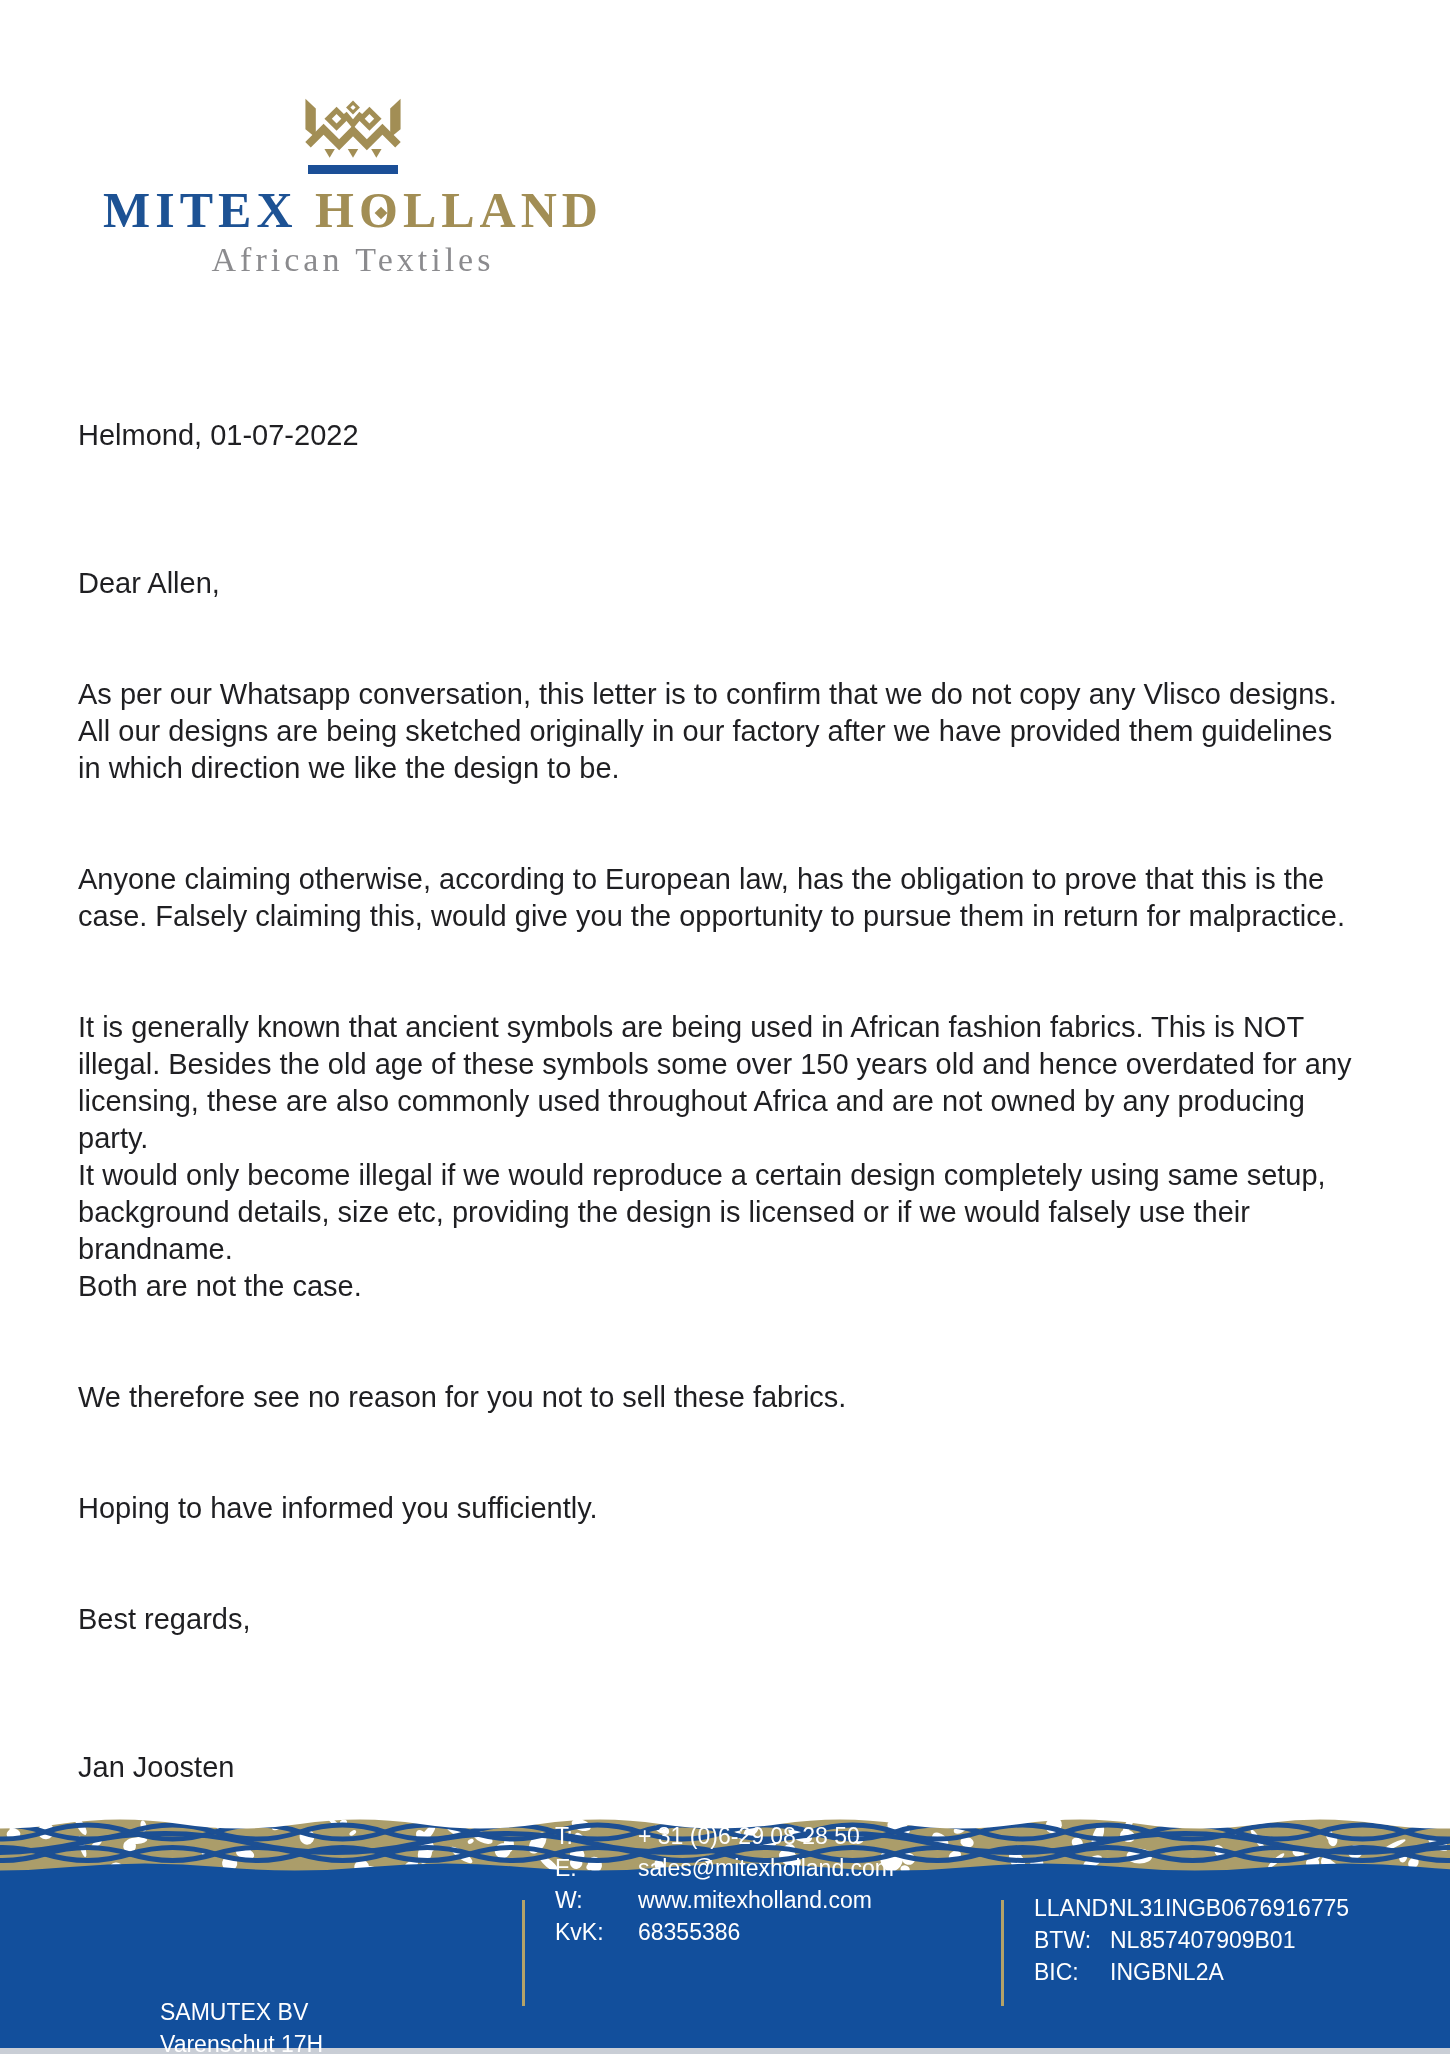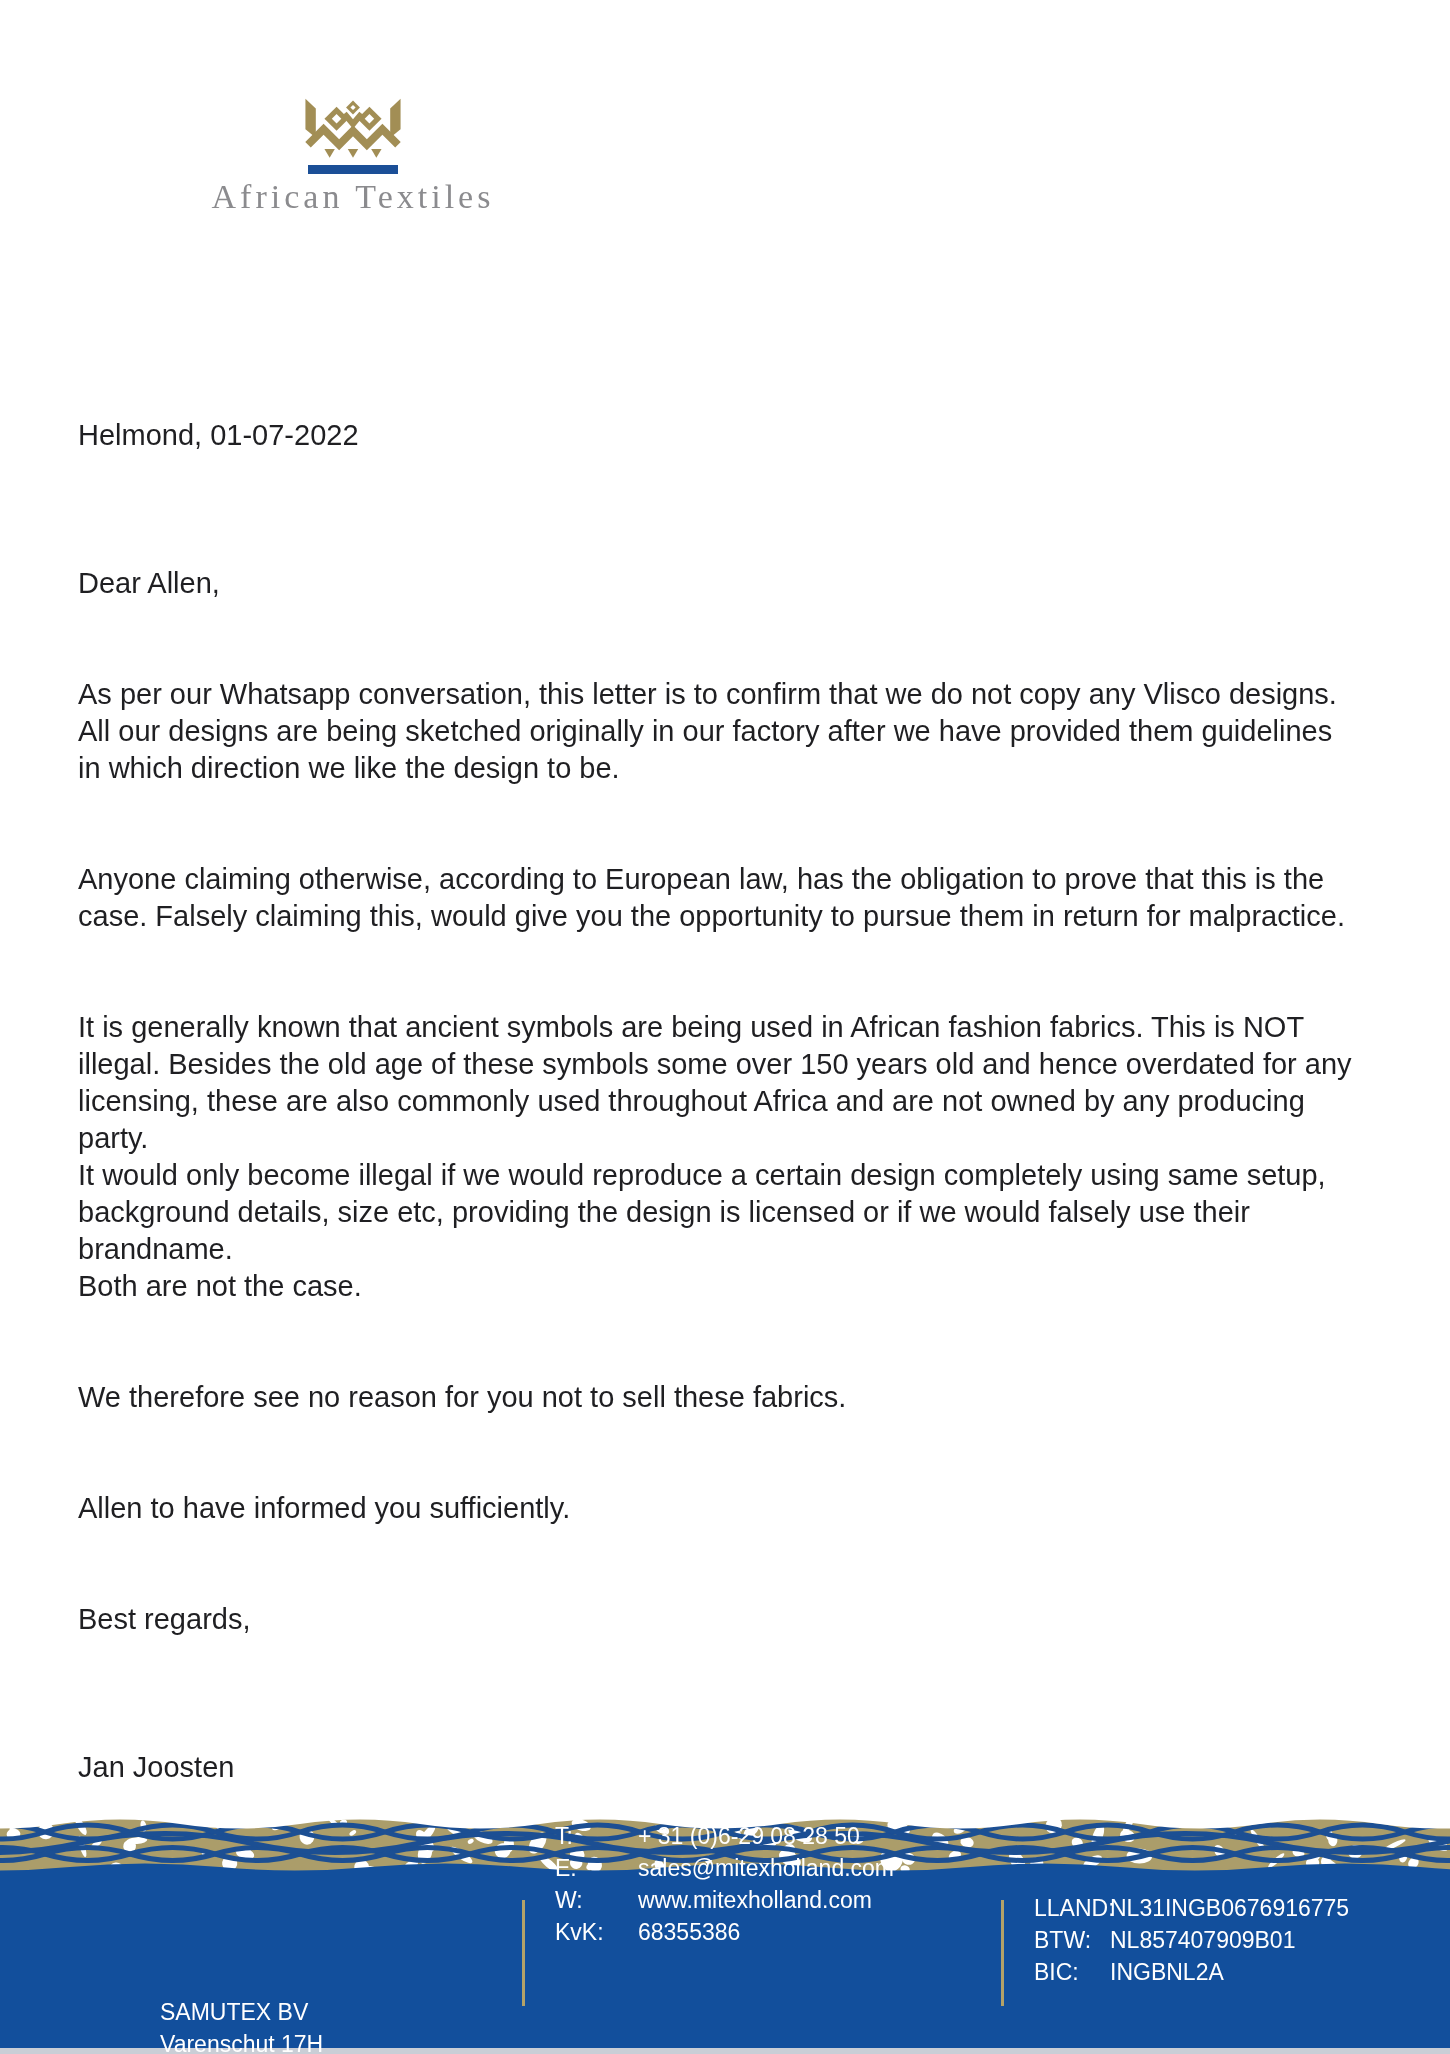--- a/index.html
+++ b/index.html
@@ -89,41 +89,42 @@
         <path d="M41,18.5 L46.5,24 L41,29.5 L35.5,24 Z"></path>
         <path d="M79,18.5 L84.5,24 L79,29.5 L73.5,24 Z"></path>
         <path d="M60,8 L63,11 L60,14 L57,11 Z"></path>
       </g>
 
       <path d="M8,54 L26,36 L44,54 L60,38 L76,54 L94,36 L112,54" fill="none" stroke="#a28e55" stroke-width="9" stroke-linejoin="miter"></path>
 
       <path d="M50,18 L60,30 L70,18" fill="none" stroke="#a28e55" stroke-width="7"></path>
     </svg>
     <div class="logo-bar"></div>
+    <div class="logo-name"><span class="blue">MITEX</span><span class="gold">&nbsp;</span><span class="gold">H</span><span class="gold o-glyph">O</span><span class="gold">LLAND</span></div>
     <div class="logo-tagline">African Textiles</div>
   </div>
 
   <div class="letter">
     <div class="blk gap2">Helmond, 01-07-2022</div>
     <div class="blk">Dear Allen,</div>
     <div class="blk">As per our Whatsapp conversation, this letter is to confirm that we do not copy any Vlisco designs.
 All our designs are being sketched originally in our factory after we have provided them guidelines
 in which direction we like the design to be.</div>
     <div class="blk">Anyone claiming otherwise, according to European law, has the obligation to prove that this is the
 case. Falsely claiming this, would give you the opportunity to pursue them in return for malpractice.</div>
     <div class="blk">It is generally known that ancient symbols are being used in African fashion fabrics. This is NOT
 illegal. Besides the old age of these symbols some over 150 years old and hence overdated for any
 licensing, these are also commonly used throughout Africa and are not owned by any producing
 party.
 It would only become illegal if we would reproduce a certain design completely using same setup,
 background details, size etc, providing the design is licensed or if we would falsely use their
 brandname.
 Both are not the case.</div>
     <div class="blk">We therefore see no reason for you not to sell these fabrics.</div>
-    <div class="blk">Allen to have informed you sufficiently.</div>
+    <div class="blk">Hoping to have informed you sufficiently.</div>
     <div class="blk">Best regards,</div>
     <div class="blk">
       <div>Jan Joosten</div>
       
     </div>
   </div>
 
   <svg class="band" viewBox="0 0 1450 62" preserveAspectRatio="none" xmlns="http://www.w3.org/2000/svg">
       <rect x="0" y="0" width="1450" height="62" fill="#ab9d6a"></rect>
       <ellipse cx="960.2" cy="17.0" rx="7.0" ry="3.9" fill="#ffffff" transform="rotate(153 960.2 17.0)"></ellipse>

